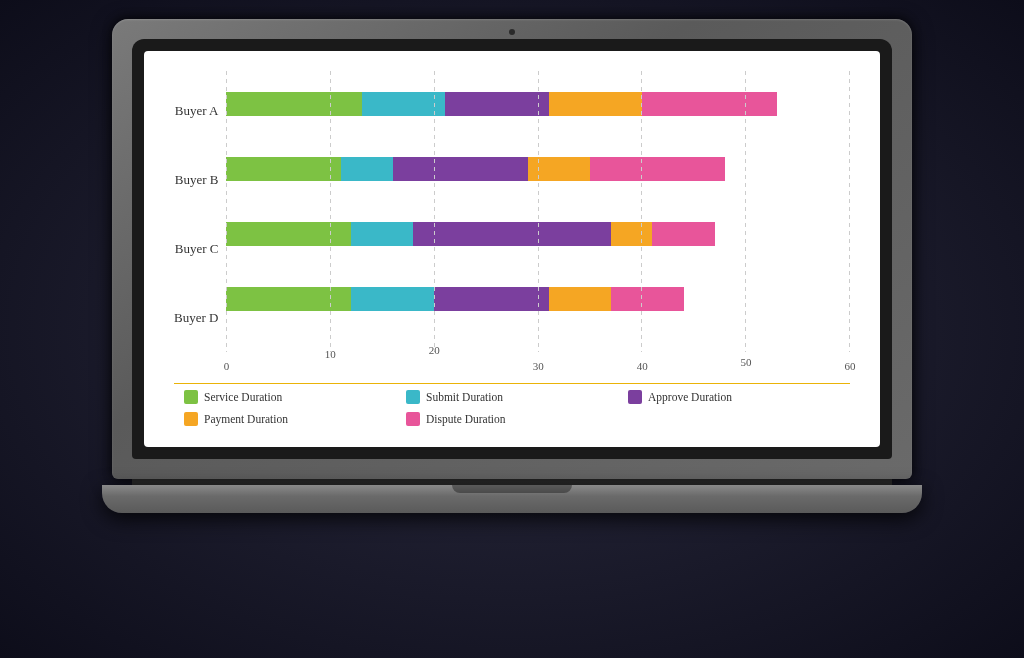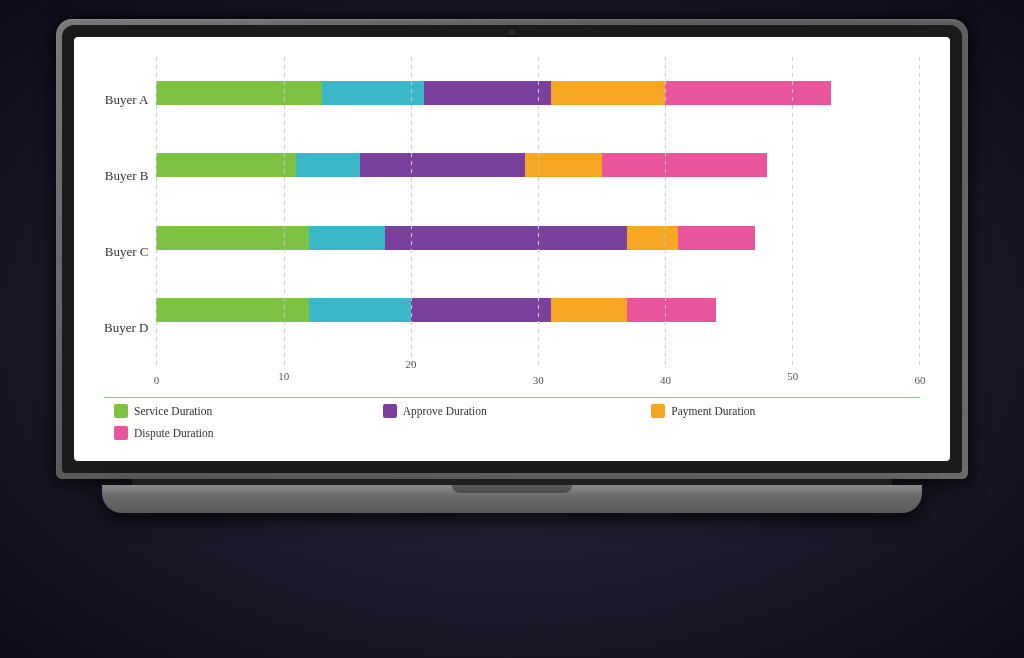--- a/index.html
+++ b/index.html
@@ -20,25 +20,25 @@
       width: 820px;
       height: 620px;
       display: flex;
       flex-direction: column;
       align-items: center;
     }
 
     
     .laptop-screen-outer {
       position: relative;
-      width: 912px;
+      width: 800px;
       height: 460px;
       background: linear-gradient(145deg, #7a7a7a 0%, #5a5a5a 40%, #6a6a6a 100%);
       border-radius: 16px 16px 6px 6px;
-      padding: 6px;
+      padding: 20px;
       box-shadow:
         0 -2px 8px rgba(0,0,0,0.5),
         0 4px 20px rgba(0,0,0,0.7),
         inset 0 1px 2px rgba(255,255,255,0.15);
     }
 
     .laptop-screen-bezel {
       width: 100%;
       height: 100%;
       background: #1a1a1a;
@@ -281,37 +281,41 @@
                     <div class="bar-segment" style="width: 20%; background: rgb(125, 194, 67);"></div>
                     <div class="bar-segment" style="width: 13.3333%; background: rgb(58, 184, 200);"></div>
                     <div class="bar-segment" style="width: 18.3333%; background: rgb(123, 63, 158);"></div>
                     <div class="bar-segment" style="width: 10%; background: rgb(245, 166, 35);"></div>
                     <div class="bar-segment" style="width: 11.6667%; background: rgb(232, 85, 154);"></div>
                   </div>
                 </div>
               <div class="x-axis-labels">
 
               <span class="x-tick" style="left: 0%; bottom: 0px;">0</span>
-                  <span class="x-tick" style="left: 16.6667%; bottom: 4px; margin-top: 31px;">10</span>
+                  <span class="x-tick" style="left: 16.6667%; bottom: 12px; margin-top: 31px;">10</span>
                   <span class="x-tick" style="left: 33.3333%; bottom: 16px;">20</span>
                   <span class="x-tick" style="left: 50%; bottom: 0px; margin-top: 43px;">30</span>
                   <span class="x-tick" style="left: 66.6667%; bottom: 0px;">40</span>
                   <span class="x-tick" style="left: 83.3333%; bottom: 4px;">50</span>
                   <span class="x-tick" style="left: 100%; bottom: 0px;">60</span>
                 </div>
             </div>
           </div>
 
           <div class="legend">
 
           <div class="legend-item">
                 <div class="legend-swatch" style="background: rgb(125, 194, 67);"></div>
                 <span>Service Duration</span>
               </div>
               <div class="legend-item">
+                <div class="legend-swatch" style="background: rgb(58, 184, 200);"></div>
+                <span>Submit Duration</span>
+              </div>
+              <div class="legend-item">
                 <div class="legend-swatch" style="background: rgb(123, 63, 158);"></div>
                 <span>Approve Duration</span>
               </div>
               <div class="legend-item">
                 <div class="legend-swatch" style="background: rgb(245, 166, 35);"></div>
                 <span>Payment Duration</span>
               </div>
               <div class="legend-item">
                 <div class="legend-swatch" style="background: rgb(232, 85, 154);"></div>
                 <span>Dispute Duration</span>

